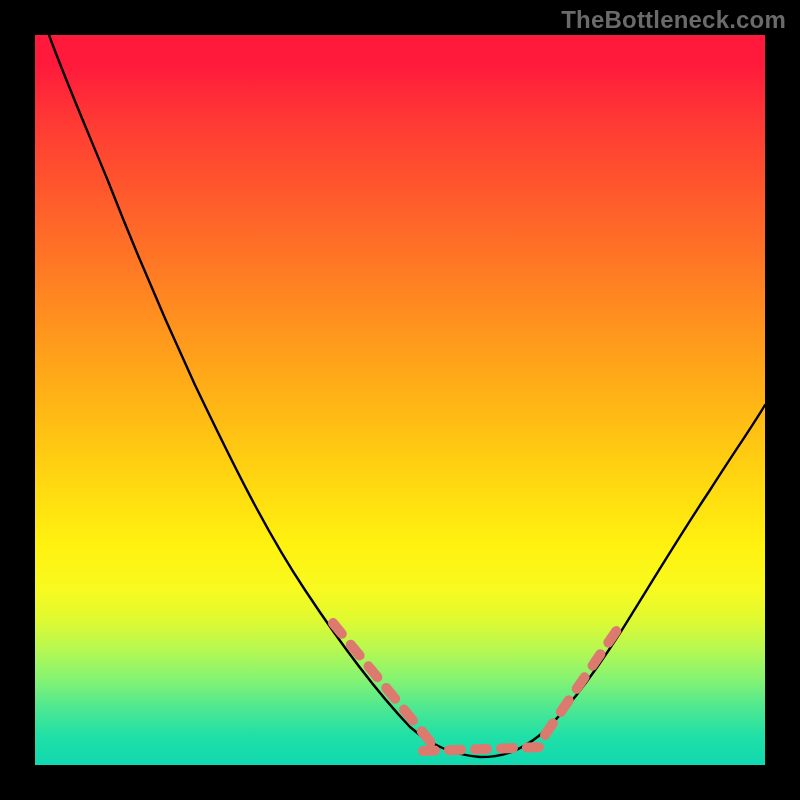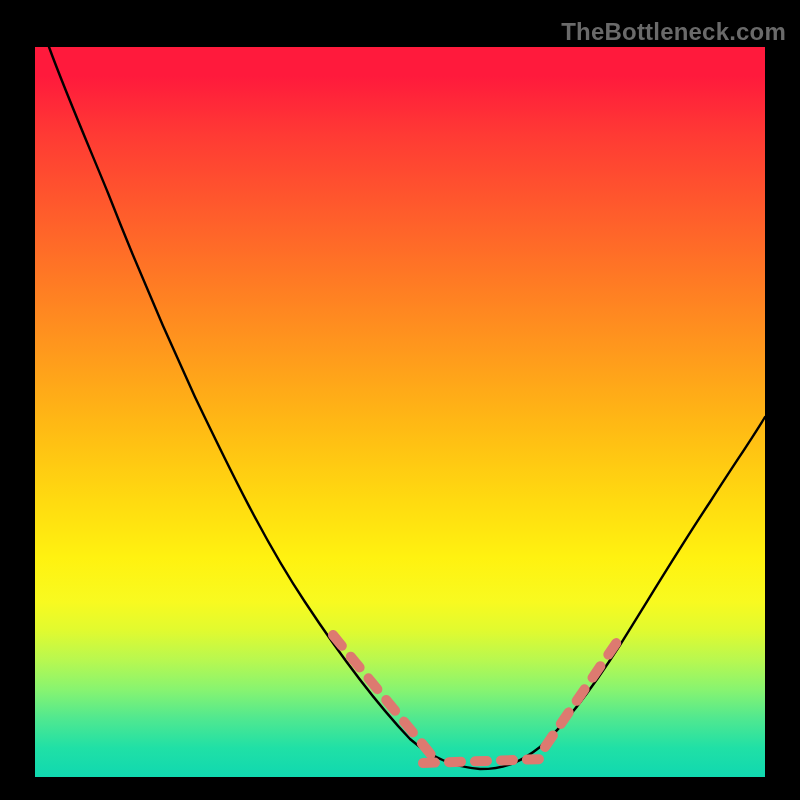--- a/index.html
+++ b/index.html
@@ -7,21 +7,21 @@
     padding: 0;
     width: 800px;
     height: 800px;
     background: #000000;
     overflow: hidden;
     font-family: Arial, Helvetica, sans-serif;
   }
   .frame {
     position: absolute;
     left: 0;
-    top: 12px;
+    top: 0;
     width: 800px;
     height: 628px;
     background: #000000;
   }
   .plot-area {
     position: absolute;
     left: 35px;
     top: 35px;
     width: 730px;
     height: 730px;

